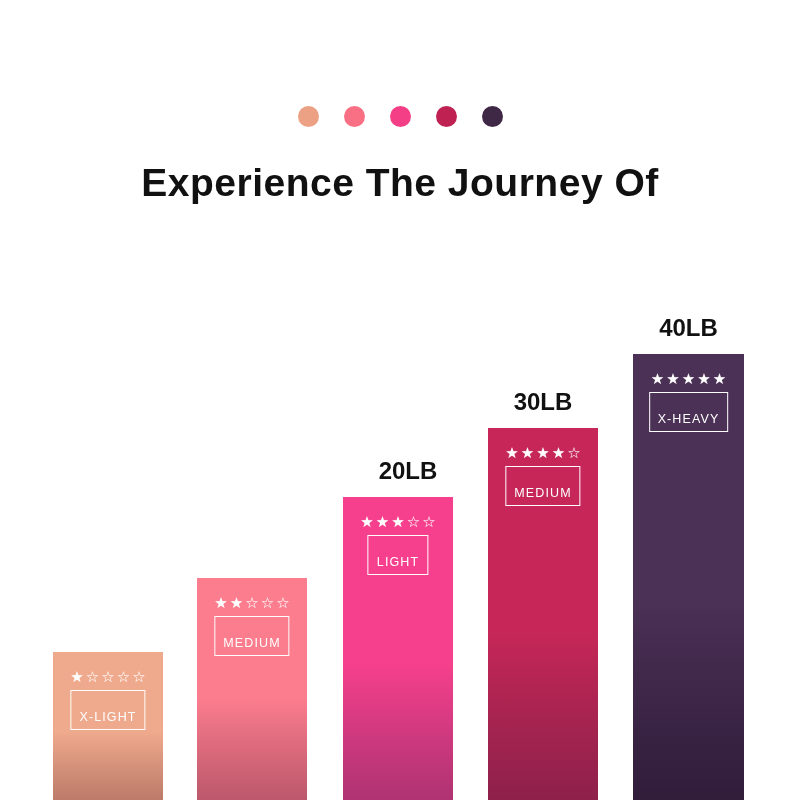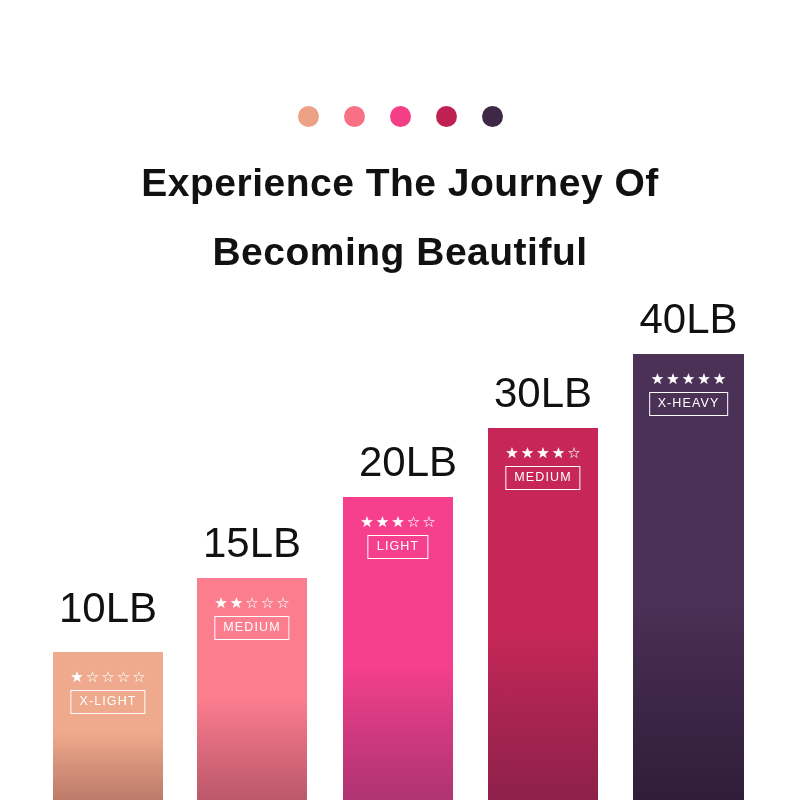--- a/index.html
+++ b/index.html
@@ -82,24 +82,25 @@
     bottom: 0;
     height: 46%;
     background: linear-gradient(to bottom, rgba(0,0,0,0) 0%, rgba(40,10,30,0.16) 100%);
     pointer-events: none;
   }
   .weight-label {
     position: absolute;
     left: 50%;
     transform: translateX(-50%);
     color: #111111;
-    font-weight: normal;
-    font-size: 42px;
+    font-weight: bold;
+    font-size: 24px;
     line-height: 38px;
     white-space: nowrap;
+    margin-top: 9px;
   }
   .badge-block {
     position: absolute;
     left: 50%;
     transform: translateX(-50%);
     display: flex;
     flex-direction: column;
     align-items: center;
     gap: 6px;
   }
@@ -114,76 +115,73 @@
   }
   .star {
     display: inline-block;
   }
   .level-badge {
     border: 1.6px solid #ffffff;
     color: #ffffff;
     font-size: 12.5px;
     line-height: 12.5px;
     letter-spacing: 1.1px;
-    padding: 4px 8px 5px 8px;
+    padding: 20px 8px 5px 8px;
     white-space: nowrap;
     text-align: center;
   }
 </style>
 </head>
 <body>
 
 <div id="infographic">
 
   <div class="dot-row" id="dot-row">
       <div class="dot" style="background: rgb(237, 161, 132);"></div>
       <div class="dot" style="background: rgb(249, 112, 132);"></div>
       <div class="dot" style="background: rgb(244, 63, 134);"></div>
       <div class="dot" style="background: rgb(191, 34, 82);"></div>
       <div class="dot" style="background: rgb(62, 40, 69);"></div>
     </div>
 
   <div class="heading">
     <span class="heading-line">Experience The Journey Of</span>
-    <span class="heading-line">Becoming Beautiful</span>
   </div>
 
   <div class="chart" id="chart">
       <div class="bar-group" style="left: 53px; width: 110px; height: 148px;">
         <div class="bar" style="height: 148px; background: linear-gradient(rgb(239, 169, 140) 0%, rgb(239, 169, 140) 55%, rgb(217, 145, 120) 100%);">
           <div class="bar-shade"></div>
           <div class="badge-block" style="top: 17px;">
             <div class="stars">
               <span class="star">★</span>
               <span class="star">☆</span>
               <span class="star">☆</span>
               <span class="star">☆</span>
               <span class="star">☆</span>
             </div>
             <div class="level-badge">X-LIGHT</div>
           </div>
         </div>
       </div>
-      <div class="weight-label" style="left: 108px; top: 589px;">10LB</div>
       <div class="bar-group" style="left: 197px; width: 110px; height: 222px;">
         <div class="bar" style="height: 222px; background: linear-gradient(rgb(251, 125, 142) 0%, rgb(251, 125, 142) 55%, rgb(217, 103, 122) 100%);">
           <div class="bar-shade"></div>
           <div class="badge-block" style="top: 17px;">
             <div class="stars">
               <span class="star">★</span>
               <span class="star">★</span>
               <span class="star">☆</span>
               <span class="star">☆</span>
               <span class="star">☆</span>
             </div>
             <div class="level-badge">MEDIUM</div>
           </div>
         </div>
       </div>
-      <div class="weight-label" style="left: 252px; top: 524px;">15LB</div>
       <div class="bar-group" style="left: 343px; width: 110px; height: 303px;">
         <div class="bar" style="height: 303px; background: linear-gradient(rgb(247, 64, 141) 0%, rgb(247, 64, 141) 55%, rgb(201, 59, 130) 100%);">
           <div class="bar-shade"></div>
           <div class="badge-block" style="top: 17px;">
             <div class="stars">
               <span class="star">★</span>
               <span class="star">★</span>
               <span class="star">★</span>
               <span class="star">☆</span>
               <span class="star">☆</span>

